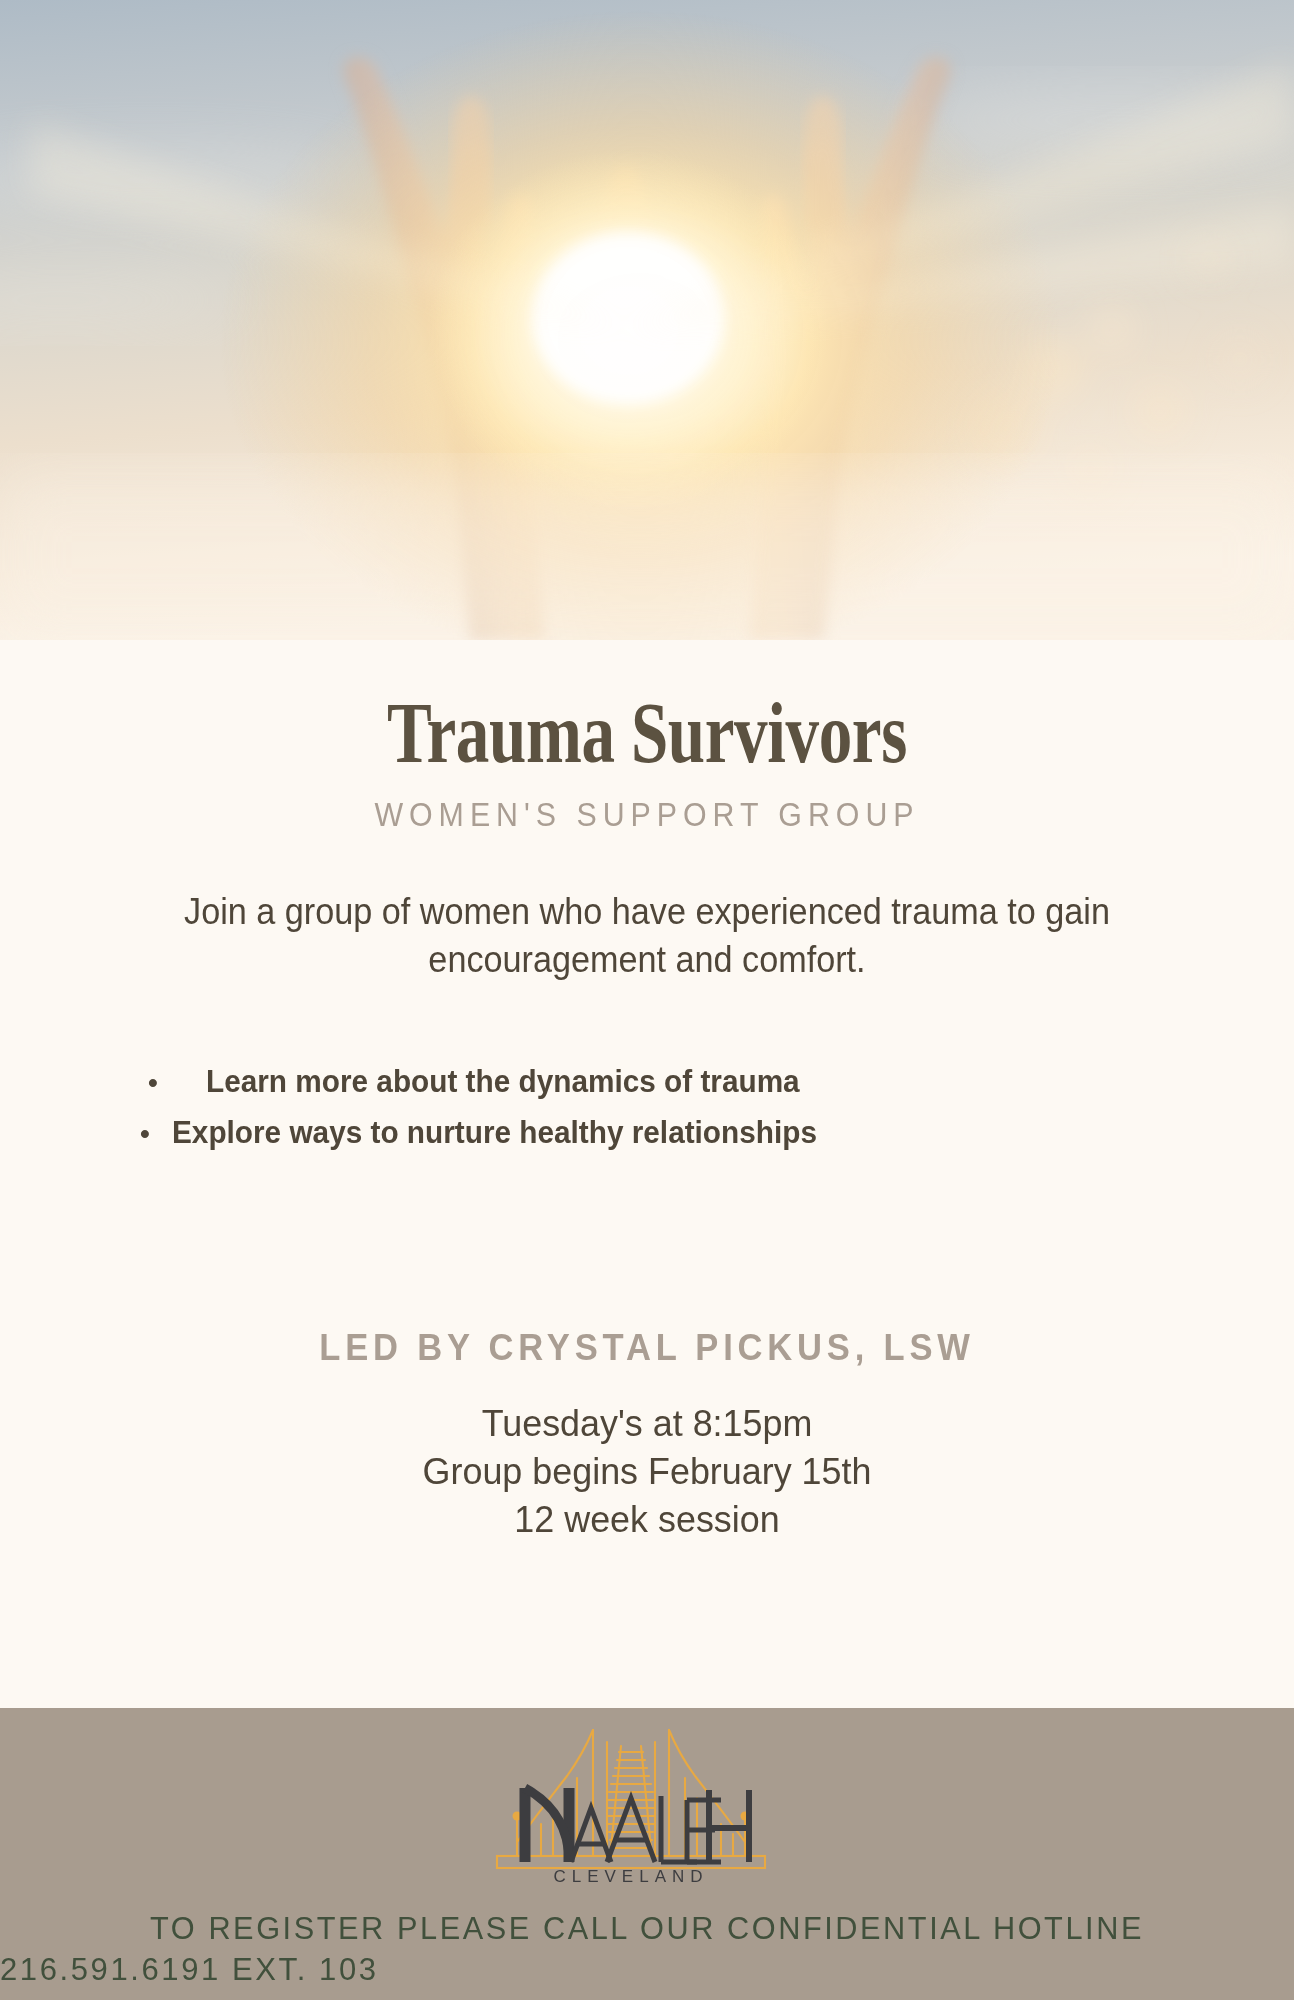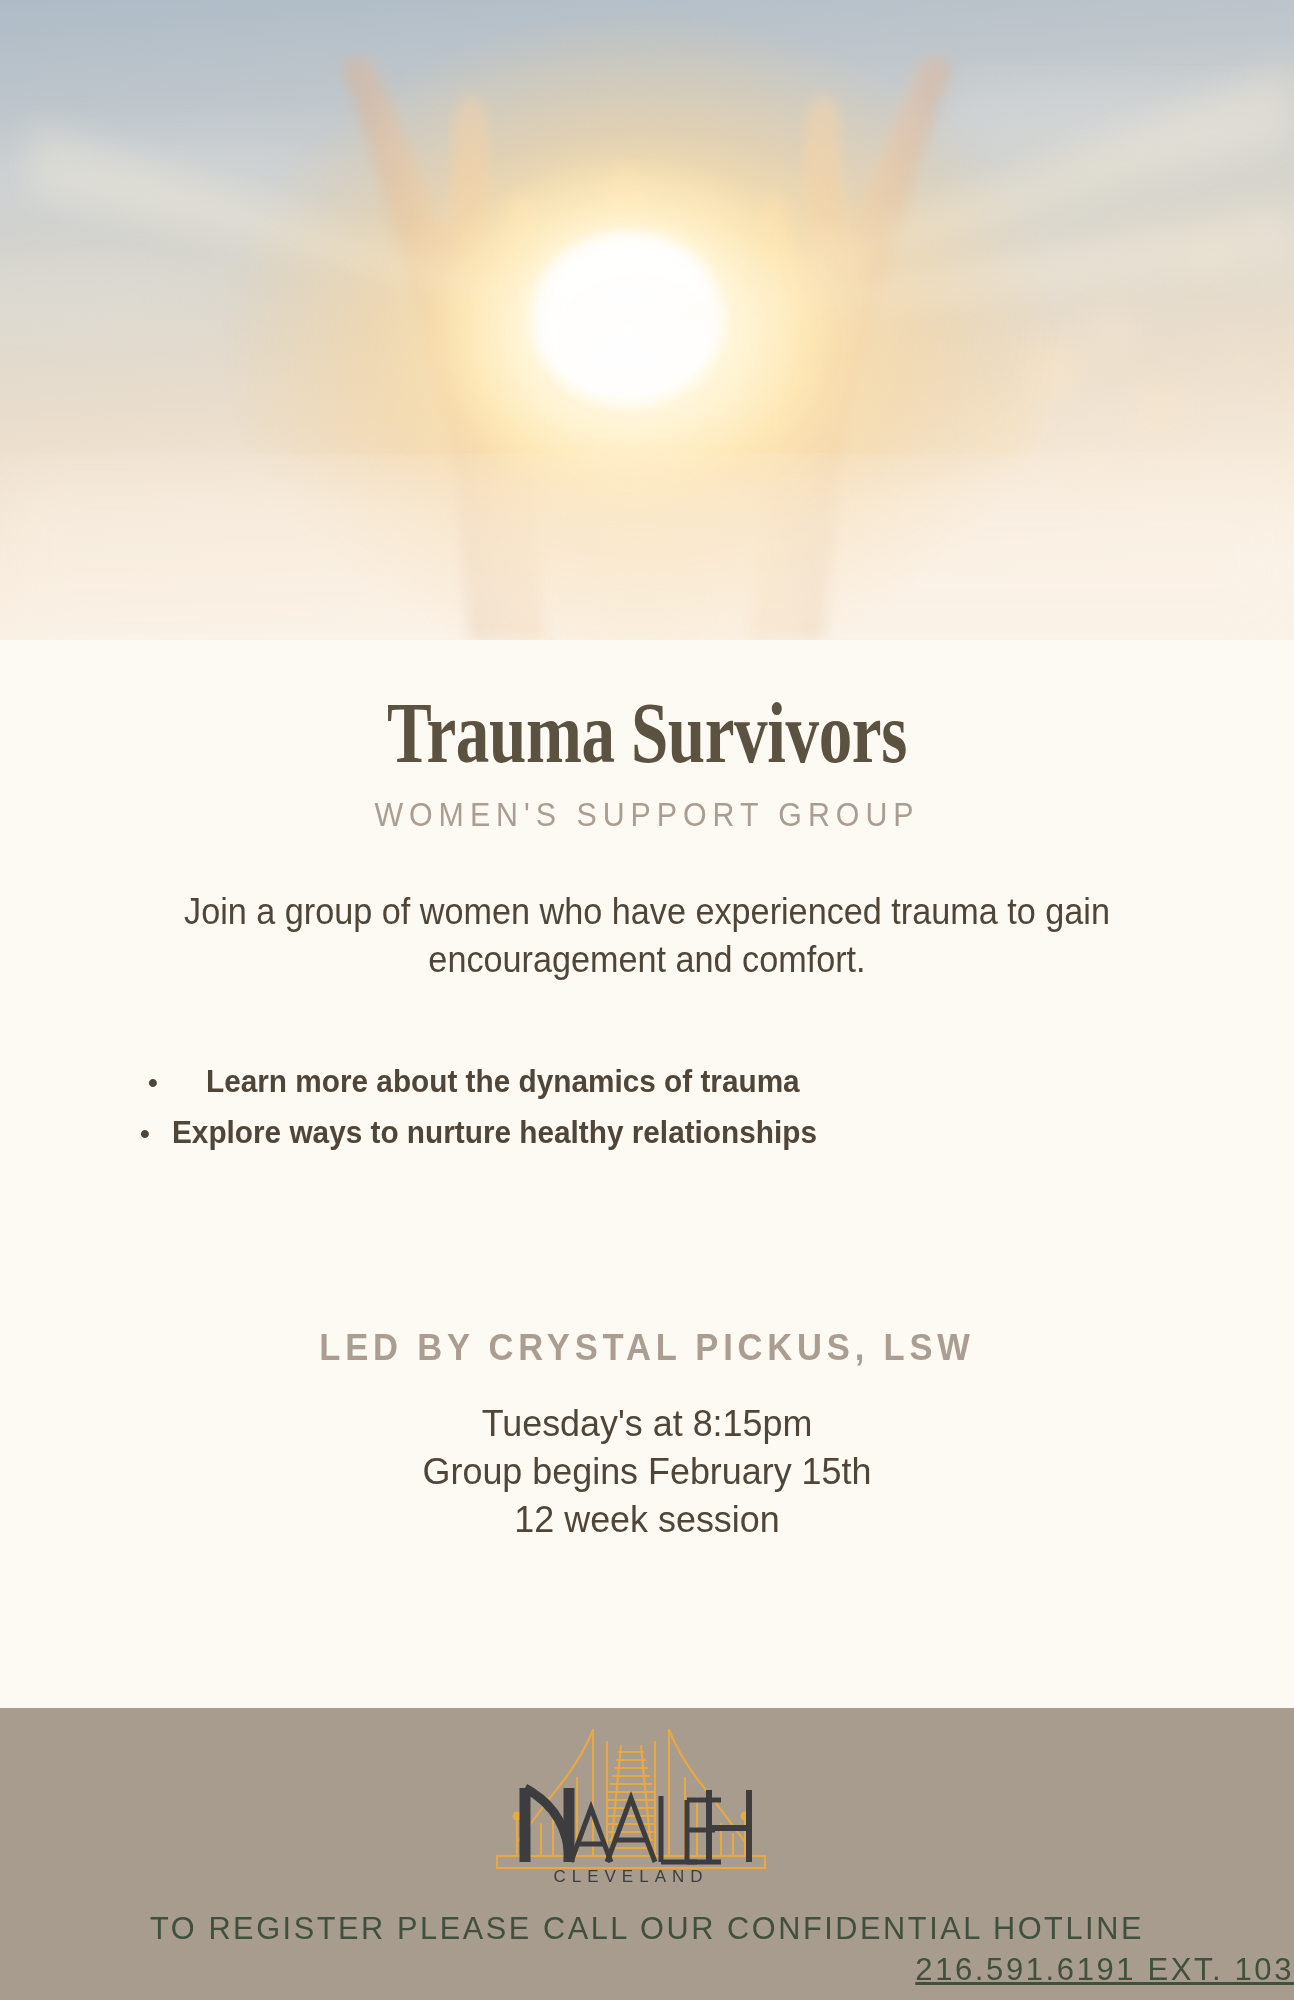--- a/index.html
+++ b/index.html
@@ -79,24 +79,23 @@
   .logo-wrap{position:absolute;left:0;top:1716px;width:1262px;height:170px;}
   .logo-wrap svg{display:block;margin:0 auto;}
 
   .hotline{
     position:absolute;left:0;top:1913px;width:1294px;text-align:center;
     font-size:31px;line-height:1;color:#41503c;letter-spacing:2.6px;
     transform:scaleX(0.99);
     white-space:nowrap;
   }
   .phone{
-    position:absolute;left:0;top:1954px;width:1294px;text-align:right;
+    position:absolute;left:0;top:1954px;width:1294px;text-align:left;
     font-size:31px;line-height:1;color:#41503c;letter-spacing:2.6px;
     white-space:nowrap;
-    text-decoration:underline;
   }
 </style>
 </head>
 <body>
 
 <div class="flyer">
 
   <div class="hero">
     <svg viewBox="0 0 1294 640" preserveAspectRatio="none">
       <defs>

